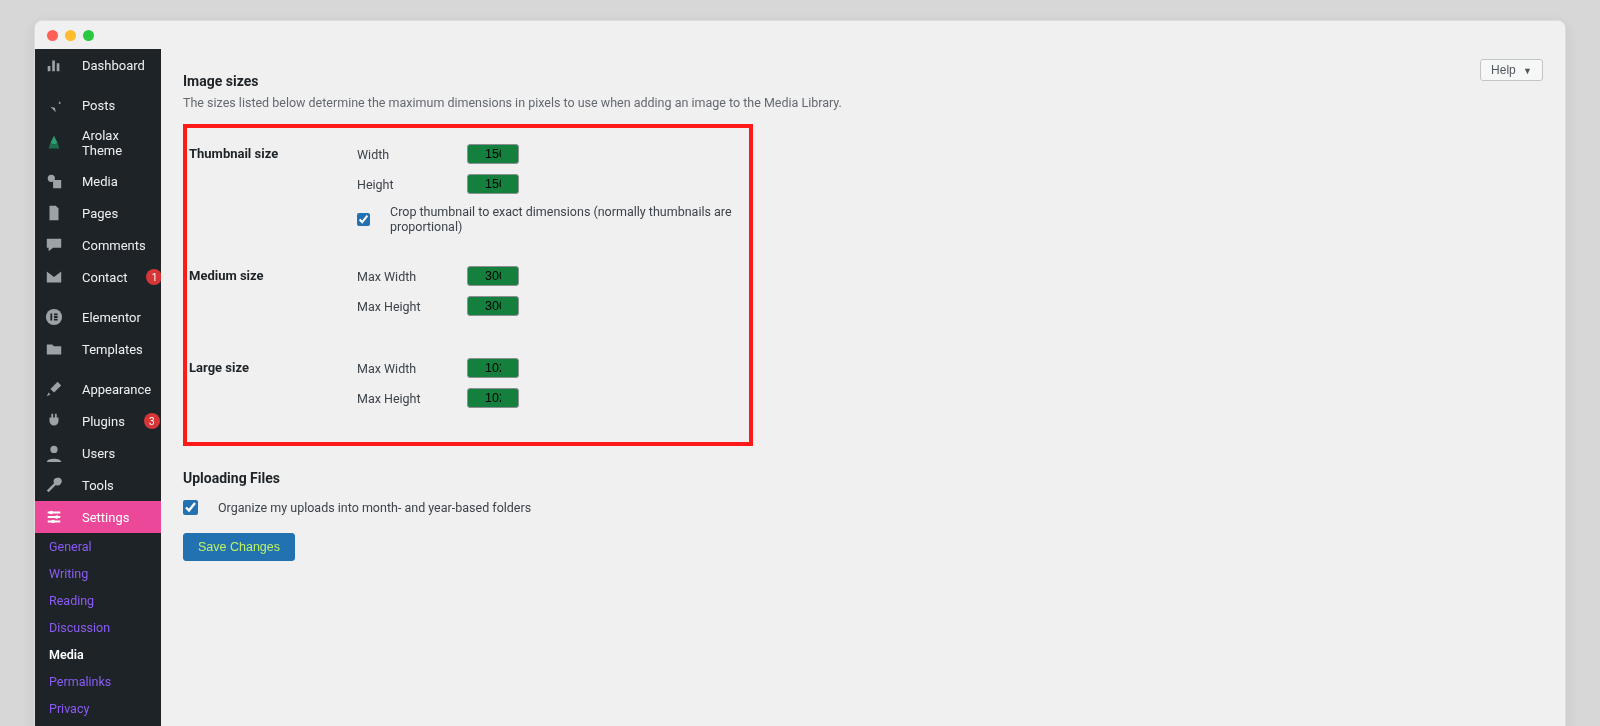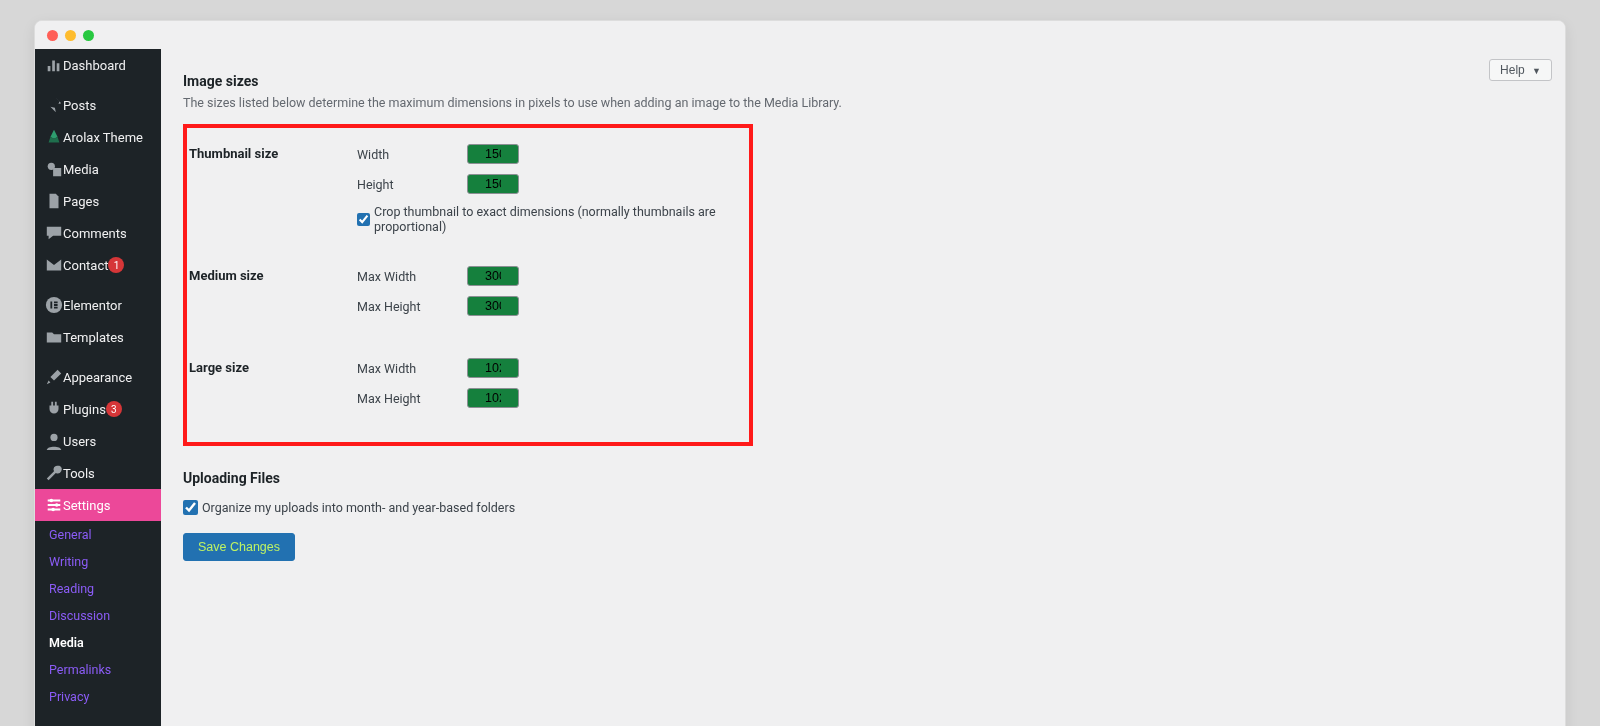--- a/index.html
+++ b/index.html
@@ -42,21 +42,21 @@
     width: 126px;
     background: #1d2327;
     color: #f0f0f1;
     font-size: 13px;
     display: flex;
     flex-direction: column;
   }
   .side-item {
     display: flex;
     align-items: center;
-    gap: 0;
+    gap: 19px;
     padding: 7px 10px;
     color: #f0f0f1;
     cursor: pointer;
     position: relative;
   }
   .side-item.active {
     background:#ec4899;
     color:#fff;
   }
   .side-item.active::after{
@@ -91,21 +91,21 @@
 
   
   .main {
     flex:1;
     background:#f0f0f1;
     padding:14px 22px 30px;
     position:relative;
   }
   .help-tab{
     position:absolute;
-    top:10px; right:13px;
+    top:10px; right:22px;
     background:#f6f7f7;
     border:1px solid #c3c4c7;
     border-radius:3px;
     padding:3px 10px;
     font-size:12px;
     cursor:pointer;
     color:#50575e;
   }
   .help-tab .tri{ font-size:9px; margin-left:4px; }
 
@@ -155,21 +155,21 @@
   .field-row label{ width:98px; }
   .numbox{
     width:52px;
     border:1px solid #8c8f94;
     border-radius:3px;
     padding:2px 17px;
     font-size:12.5px;
     background:#15803d;
   }
 
-  .chk-row{ display:flex; align-items:center; gap:4px; font-size:12.5px; color:#3c434a;}
+  .chk-row{ display:flex; align-items:center; gap:20px; font-size:12.5px; color:#3c434a;}
   input[type=checkbox]{
     width:15px; height:15px;
     accent-color:#2271b1;
   }
 
   .save-btn{
     background:#2271b1;
     color:#bef264;
     border:1px solid #2271b1;
     border-radius:3px;

